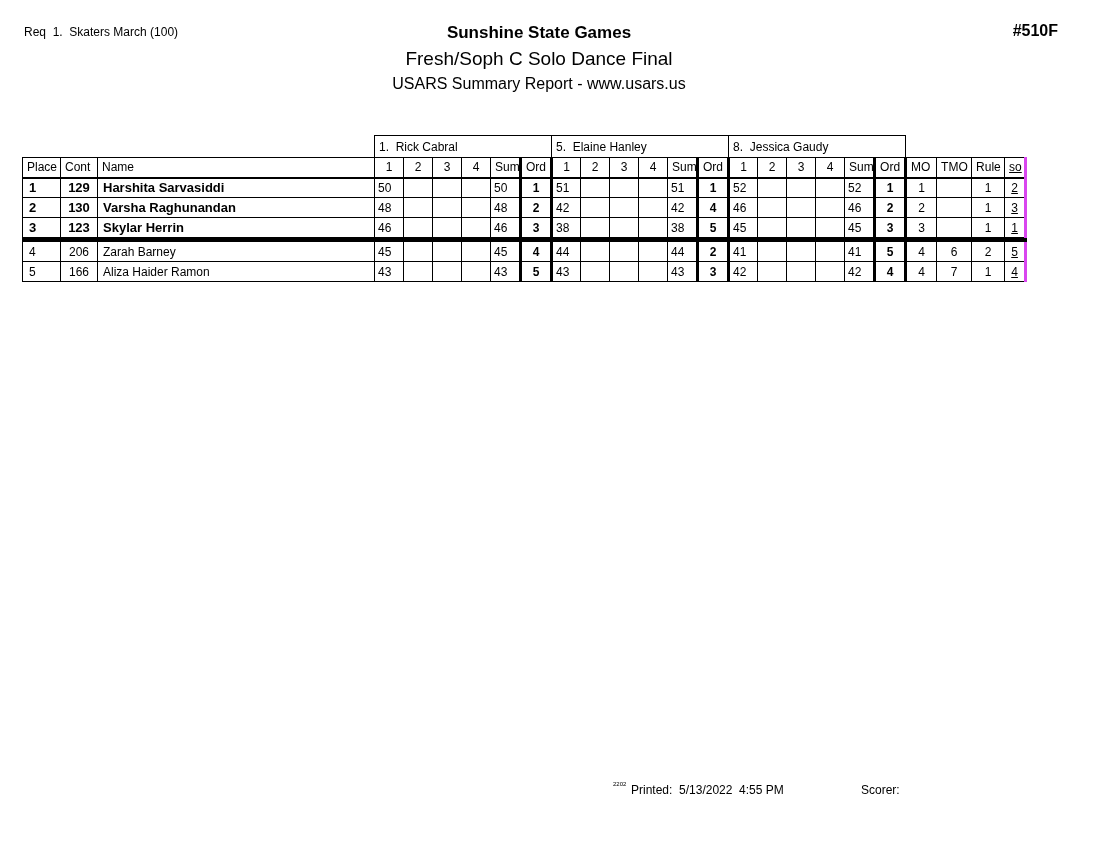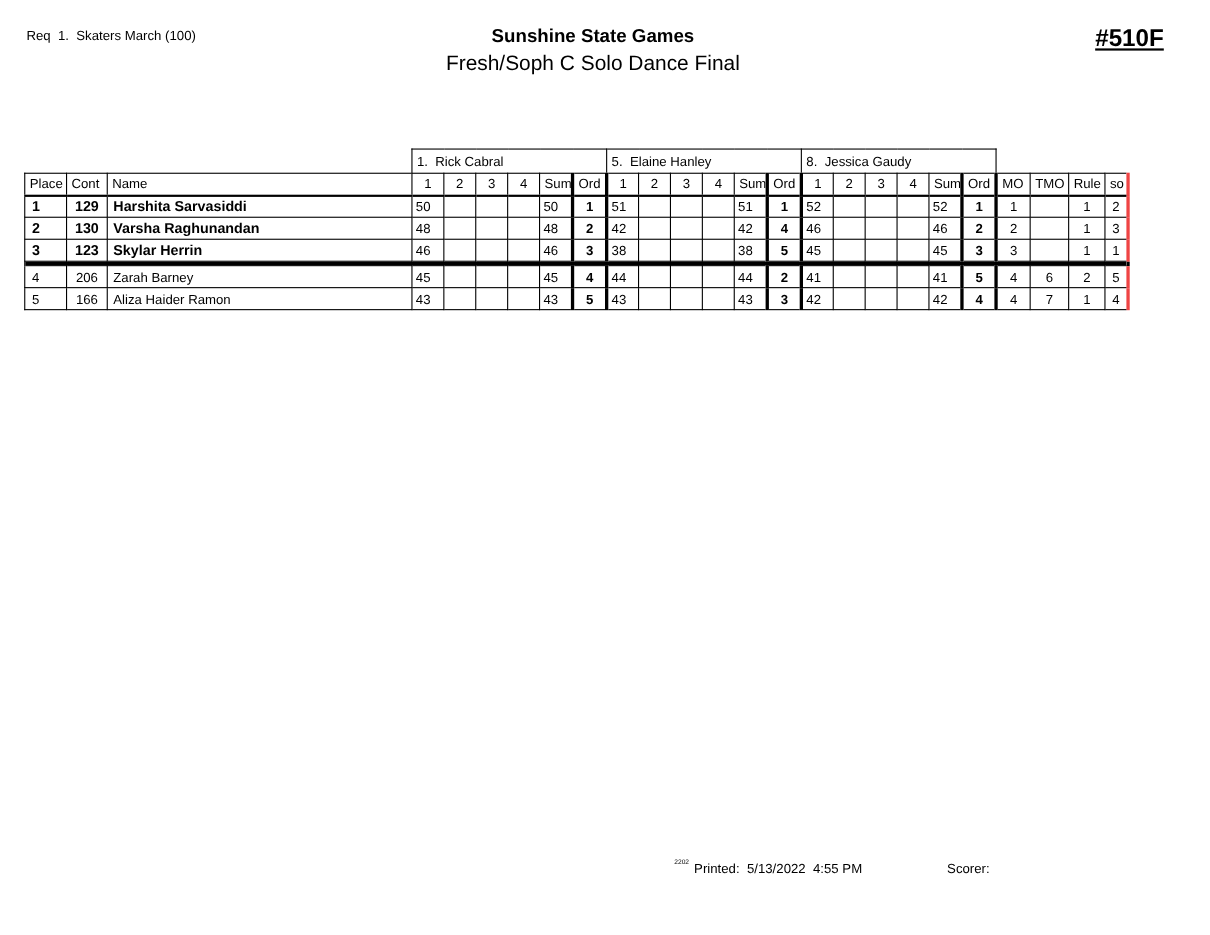--- a/index.html
+++ b/index.html
@@ -5,40 +5,40 @@
   * { box-sizing: border-box; margin: 0; padding: 0; }
   html, body { width: 1100px; height: 850px; }
   body {
     background: #ffffff;
     color: #000;
     font-family: "Liberation Sans", sans-serif;
     position: relative;
     overflow: hidden;
   }
   .req { position: absolute; left: 24px; top: 25px; font-size: 12px; white-space: pre; }
-  .docnum { position: absolute; right: 42px; top: 22px; font-size: 22px; font-weight: bold; text-decoration: underline; }
+  .docnum { position: absolute; right: 42px; top: 22px; font-size: 16px; font-weight: bold; }
   .titles { position: absolute; left: 0; top: 23px; width: 1078px; text-align: center; }
   .t1 { font-size: 17px; font-weight: bold; }
   .t2 { font-size: 14px; margin-top: 4px; white-space: pre; }
   .t3 { font-size: 19px; font-weight: normal; margin-top: 5px; }
   .t4 { font-size: 16px; margin-top: 5px; }
 
   table.results {
     position: absolute; left: 22px; top: 135px;
     border-collapse: collapse; table-layout: fixed;
     width: 1003px; font-size: 12px;
   }
   td { border: 1px solid #000; height: 20px; padding: 0 2px; overflow: hidden; white-space: nowrap; }
   tr.jrow td { height: 22px; }
   td.nob { border: none; }
   td.jbox { text-align: left; padding-left: 4px; white-space: pre; }
   tr.cols td { border-bottom: 2px solid #000; }
   td.ord { border-left: 3px solid #000; border-right: 3px solid #000; text-align: center; font-weight: bold; }
   td.ordh { border-left: 3px solid #000; border-right: 3px solid #000; text-align: center; font-weight: normal; }
-  td.rend { border-right: 3px solid #ef4444; }
+  td.rend { border-right: 3px solid #d946ef; text-decoration: underline; }
   td.place { padding-left: 6px; }
   td.cont { text-align: center; }
   td.name { padding-left: 5px; }
   tr.top3 td.place, tr.top3 td.cont, tr.top3 td.name { font-weight: bold; font-size: 13px; }
   td.score { padding-left: 3px; }
   td.tail { text-align: center; }
   td.cnum { text-align: center; }
   td.lh { padding-left: 4px; }
   tr.sep td { border: none; border-left: 1px solid #000; border-right: 3px solid #000; background: #000; height: 4px; padding: 0; }
 
@@ -51,20 +51,21 @@
 <body>
 
 <div>
 
   <div class="req">Req  1.  Skaters March (100)</div>
   <div class="docnum">#510F</div>
 
   <div class="titles">
     <div class="t1">Sunshine State Games</div>
     <div class="t3">Fresh/Soph C Solo Dance Final</div>
+    <div class="t4">USARS Summary Report - www.usars.us</div>
   </div>
 
   <table class="results">
     <colgroup>
       <col style="width:38px">
         <col style="width:37px">
         <col style="width:277px">
       <col style="width:29px">
         <col style="width:29px">
         <col style="width:29px">

